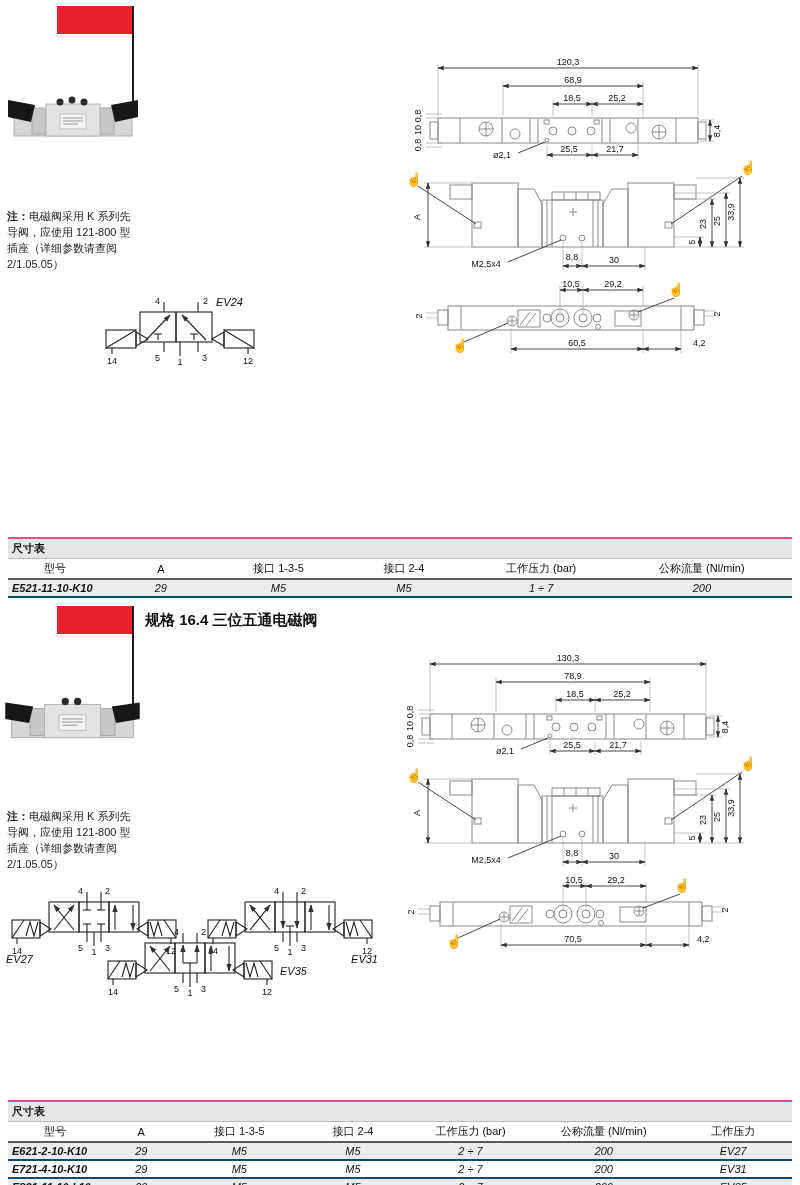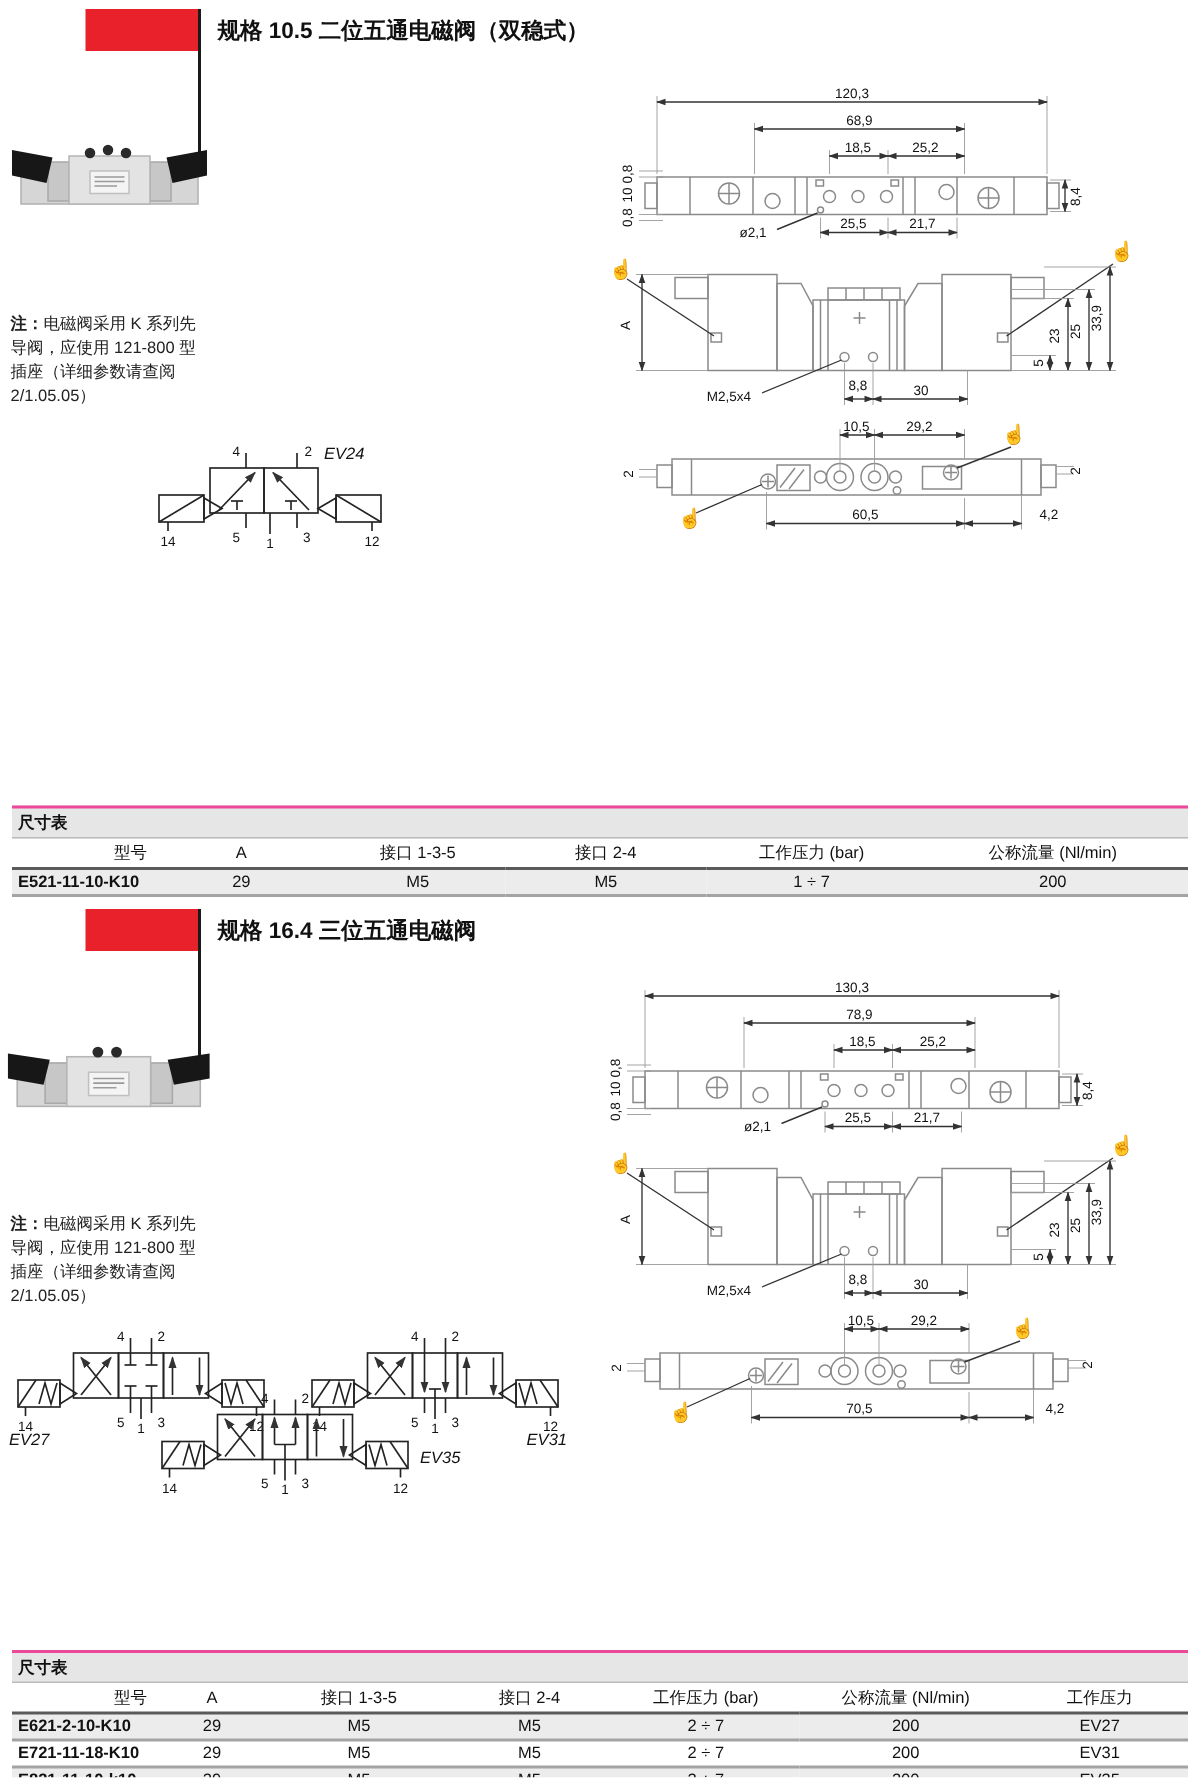--- a/index.html
+++ b/index.html
@@ -8,22 +8,22 @@
   .abs{position:absolute;}
   .red-block{position:absolute;left:57px;width:76px;height:28px;background:#e8212b;}
   .vline{position:absolute;left:132px;width:2px;height:98px;background:#1a1a1a;}
   .sec-title{position:absolute;left:145px;font-size:15px;font-weight:bold;color:#111;white-space:nowrap;}
   .note{position:absolute;left:7px;width:168px;font-size:11px;line-height:16px;color:#222;}
   .tbl{position:absolute;left:8px;width:784px;font-size:11px;}
   .tbl-caption{background:#e6e6e6;border-top:2px solid #ec4899;border-bottom:1px solid #bbb;
                font-weight:bold;padding:2px 4px;}
   table{width:100%;border-collapse:collapse;font-size:11px;}
   th{font-weight:normal;text-align:center;padding:2px 4px;border-bottom:2px solid #5a5a5a;}
-  th:first-child{text-align:right;}
-  td{text-align:center;padding:2px 4px;border-bottom:2px solid #a3a3a3;}
+  th:first-child{text-align:center;}
+  td{text-align:center;padding:2px 4px;border-bottom:2px solid #0c4a6e;font-style:italic;}
   td:first-child{text-align:left;font-weight:bold;}
   tr.alt{background:#ececec;}
   
   .body2{stroke:#8a8a8a;stroke-width:1;fill:none;}
   .sym{stroke:#222;stroke-width:1.1;fill:none;}
   .dim{stroke:#333;stroke-width:0.9;fill:none;}
   .ext{stroke:#9a9a9a;stroke-width:0.6;fill:none;}
   .dimt{font-size:9px;fill:#111;}
   .portt{font-size:9px;fill:#111;}
   .evlbl{font-size:11px;font-style:italic;fill:#111;}
@@ -37,21 +37,20 @@
     <marker id="ar" viewBox="0 0 10 10" refX="9" refY="5" markerWidth="7" markerHeight="7" orient="auto-start-reverse">
       <path d="M0,1.5 L10,5 L0,8.5 z" fill="#333"></path>
     </marker>
   </defs>
 </svg>
 
 <div class="page">
 
   <div class="red-block" style="top:6px"></div>
   <div class="vline" style="top:6px"></div>
-  <div class="sec-title" style="top:11px">规格 10.5 二位五通电磁阀（双稳式）</div>
 
   <svg class="abs" style="left:8px;top:90px" width="130" height="58" viewBox="0 0 130 58">
     <g>
       <rect x="6" y="20" width="118" height="26" fill="#d6d6d6" stroke="#b0b0b0"></rect>
       <rect x="24" y="18" width="14" height="26" fill="#c7c7c7" stroke="#a8a8a8"></rect>
       <rect x="92" y="18" width="14" height="26" fill="#c7c7c7" stroke="#a8a8a8"></rect>
       <rect x="38" y="14" width="54" height="32" fill="#e3e3e3" stroke="#b5b5b5"></rect>
       <rect x="52" y="24" width="26" height="15" fill="#f4f4f4" stroke="#c0c0c0"></rect>
       <line x1="55" y1="28" x2="75" y2="28" stroke="#9a9a9a" stroke-width="1"></line>
       <line x1="55" y1="31" x2="75" y2="31" stroke="#9a9a9a" stroke-width="1"></line>
@@ -663,21 +662,21 @@
         <tr class="alt">
           <td>E621-2-10-K10</td>
           <td>29</td>
           <td>M5</td>
           <td>M5</td>
           <td>2 ÷ 7</td>
           <td>200</td>
           <td>EV27</td>
         </tr>
         <tr>
-          <td>E721-11-18-K10</td>
+          <td>E721-4-10-K10</td>
           <td>29</td>
           <td>M5</td>
           <td>M5</td>
           <td>2 ÷ 7</td>
           <td>200</td>
           <td>EV31</td>
         </tr>
         <tr class="alt">
           <td>E821-11-10-k10</td>
           <td>29</td>

